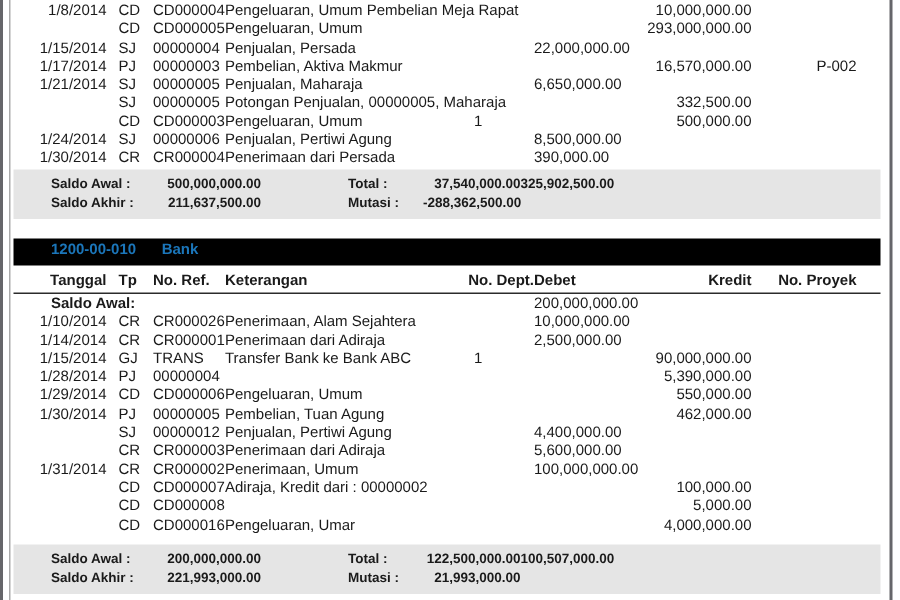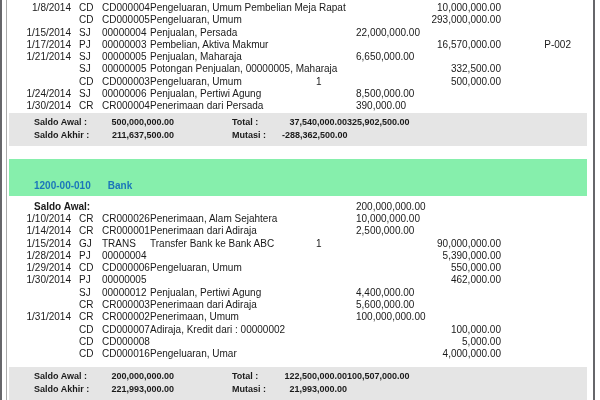--- a/index.html
+++ b/index.html
@@ -21,22 +21,22 @@
   .c-tp     { grid-column:3; white-space:nowrap; }
   .c-ref    { grid-column:5; white-space:nowrap; }
   .c-ket    { grid-column:7; white-space:nowrap; }
   .c-dept   { grid-column:8; padding-left:6px; white-space:nowrap; }
   .c-dept-h { grid-column:8; text-align:right; white-space:nowrap; }
   .c-debet  { grid-column:9; text-align:left; white-space:nowrap; }
   .c-kredit { grid-column:10; text-align:right; white-space:nowrap; }
   .c-proyek { grid-column:11; text-align:right; white-space:nowrap; }
   .open-label { grid-column:1/8; padding-left:25px; font-weight:bold; white-space:nowrap; }
 
-  .sec-band { background:#86efac; color:#1b76ba; font-weight:bold; font-size:10px;
-              padding:21px 0 5px 25px; margin:13px 0 5px 0; }
+  .sec-band { background:#000000; color:#1b76ba; font-weight:bold; font-size:10px;
+              padding:2px 0 5px 25px; margin:13px 0 5px 0; }
   .sec-no   { display:inline-block; width:71px; }
 
   .sum-band { background:#e5e5e5; padding:3px 0 3px 0; }
   .sum-band.bottom { margin-top:6px; }
   .sum-row  { display:flex; font-weight:bold; font-size:9px; line-height:13.5px; }
   .sum-left { width:165px; display:flex; justify-content:space-between; padding-left:25px; }
   .sum-mid  { margin-left:58px; width:50px; }
   .sum-debet  { width:65px; text-align:right; }
   .sum-kredit { width:70px; text-align:left; }
 </style>
@@ -164,20 +164,30 @@
       </div>
     </div>
   </div>
 
   <div>
     <div class="sec-band">
       <span class="sec-no">1200-00-010</span>
       <span>Bank</span>
     </div>
 
+    <div class="hrow">
+      <span class="c-date">Tanggal</span>
+      <span class="c-tp">Tp</span>
+      <span class="c-ref">No. Ref.</span>
+      <span class="c-ket">Keterangan</span>
+      <span class="c-dept-h">No. Dept.</span>
+      <span class="c-debet">Debet</span>
+      <span class="c-kredit">Kredit</span>
+      <span class="c-proyek">No. Proyek</span>
+    </div>
 
     <div class="trow">
       <span class="open-label">Saldo Awal:</span>
       <span class="c-debet">200,000,000.00</span>
     </div>
 
     <div class="trow">
       <span class="c-date">1/10/2014</span>
       <span class="c-tp">CR</span>
       <span class="c-ref">CR000026</span>
@@ -223,20 +233,21 @@
       <span class="c-ket">Pengeluaran, Umum</span>
       <span class="c-dept"></span>
       <span class="c-debet"></span>
       <span class="c-kredit">550,000.00</span>
       <span class="c-proyek"></span>
     </div>
     <div class="trow">
       <span class="c-date">1/30/2014</span>
       <span class="c-tp">PJ</span>
       <span class="c-ref">00000005</span>
+      <span class="c-ket">Pembelian, Tuan Agung</span>
       <span class="c-dept"></span>
       <span class="c-debet"></span>
       <span class="c-kredit">462,000.00</span>
       <span class="c-proyek"></span>
     </div>
     <div class="trow">
       <span class="c-date"></span>
       <span class="c-tp">SJ</span>
       <span class="c-ref">00000012</span>
       <span class="c-ket">Penjualan, Pertiwi Agung</span>

